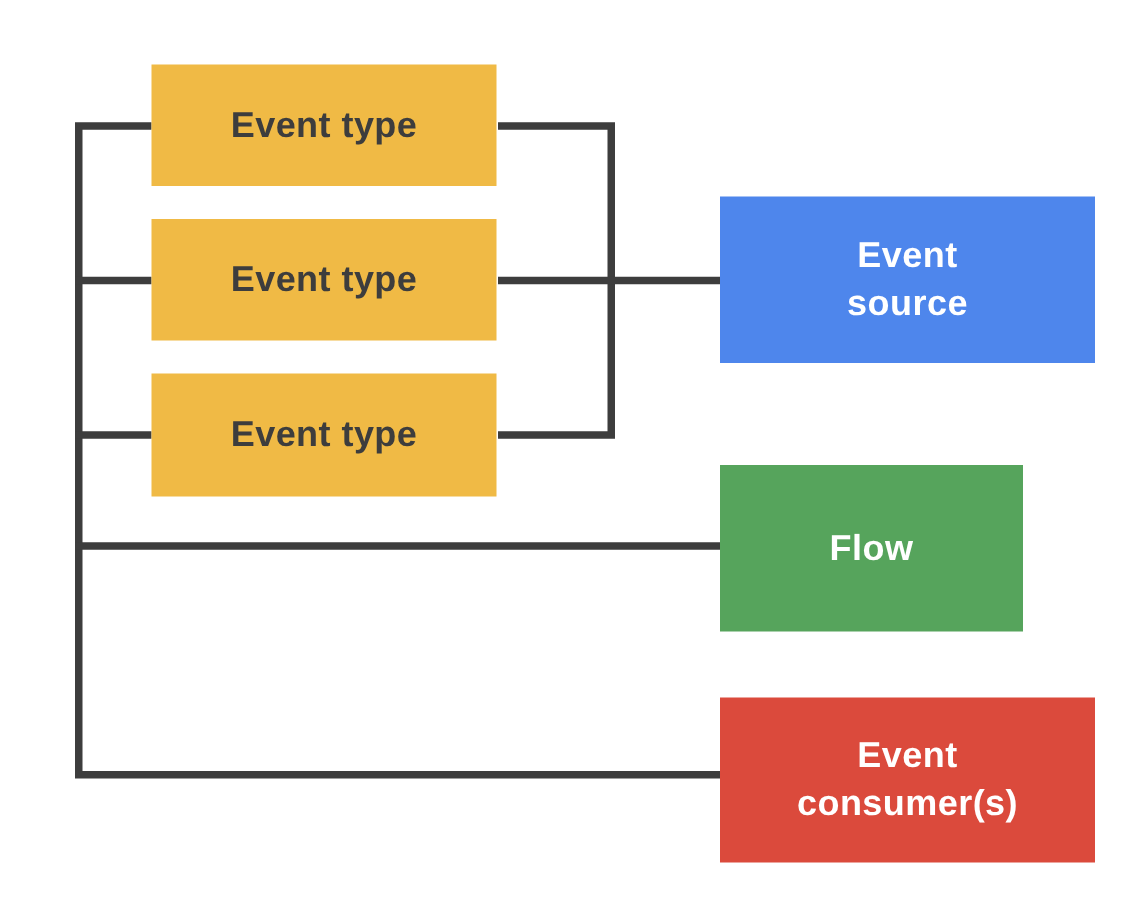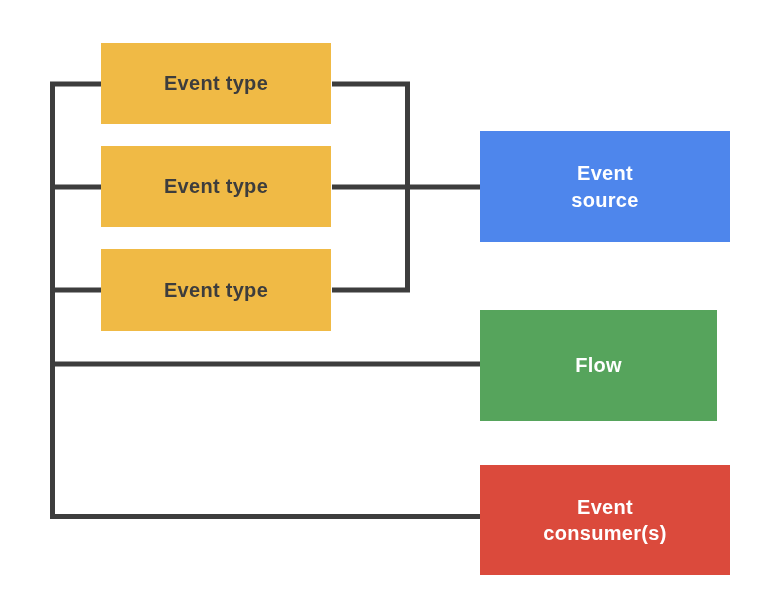--- a/index.html
+++ b/index.html
@@ -26,30 +26,30 @@
     fill: none;
     stroke-width: 5px;
   }
   .box {
     position: absolute;
     display: flex;
     align-items: center;
     justify-content: center;
     text-align: center;
     font-weight: 700;
-    font-size: 20px;
+    font-size: 24px;
     line-height: 1.32;
     white-space: pre-line;
     letter-spacing: 0.3px;
   }
   .event-type-1 { left: 101px; top: 43px;  width: 230px; height: 81px; }
   .event-type-2 { left: 101px; top: 146px; width: 230px; height: 81px; }
   .event-type-3 { left: 101px; top: 249px; width: 230px; height: 82px; }
   .event-source   { left: 480px; top: 131px; width: 250px; height: 111px; }
-  .flow-box       { left: 480px; top: 310px; width: 237px; height: 111px; }
+  .flow-box       { left: 480px; top: 310px; width: 202px; height: 111px; }
   .event-consumer { left: 480px; top: 465px; width: 250px; height: 110px; }
 </style>
 </head>
 <body>
 
 <div class="canvas" style="background-color: rgb(255, 255, 255);">
 
   <svg class="connector-layer" width="762" height="608" viewBox="0 0 762 608">
     <path class="connector" d="M101 84 H52.5 V516.5 H480" style="stroke: rgb(61, 61, 61);"></path>
     <path class="connector" d="M50 187 H101" style="stroke: rgb(61, 61, 61);"></path>

